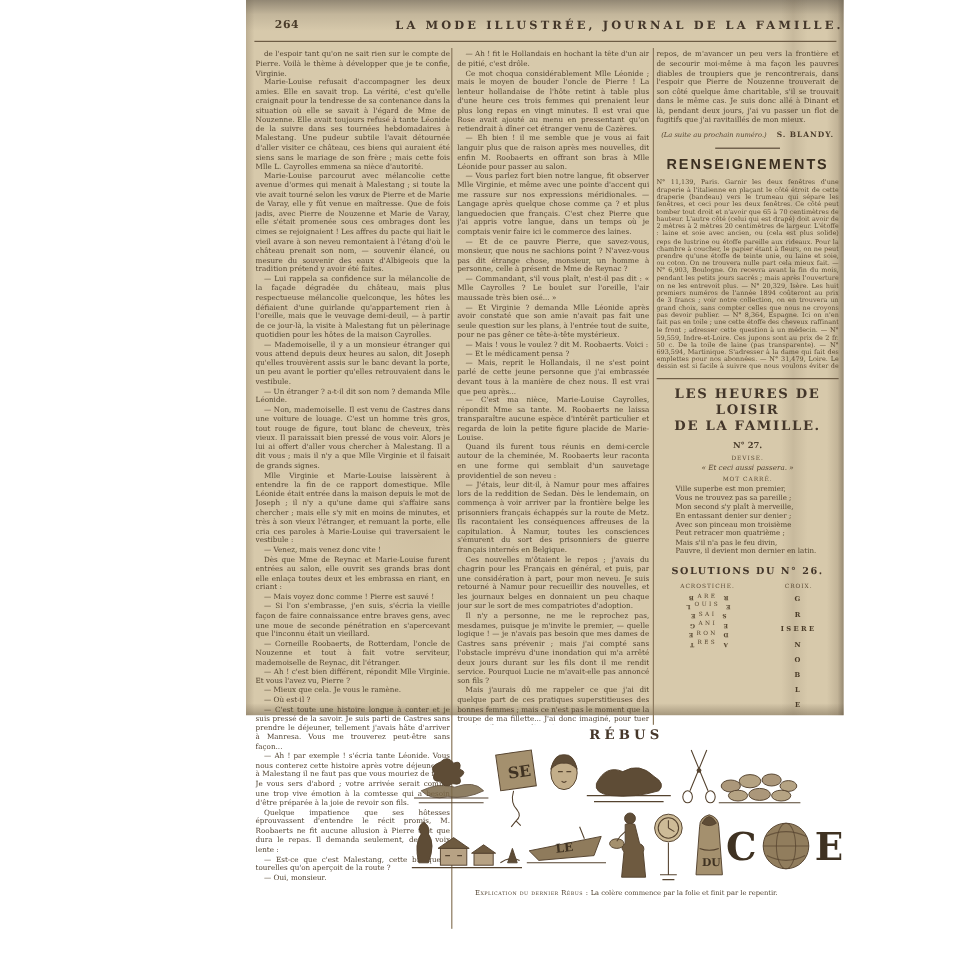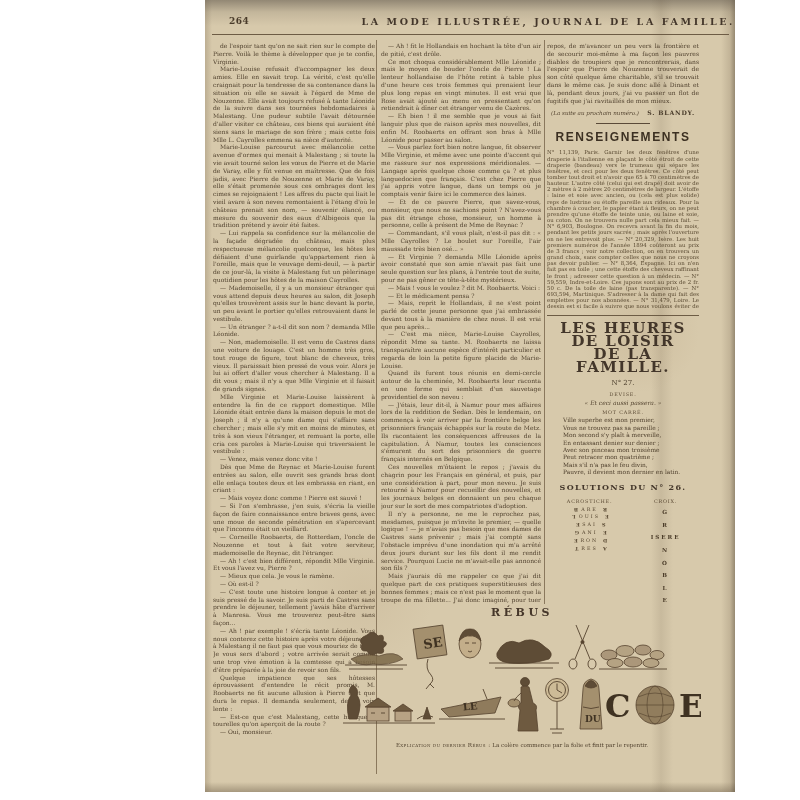--- a/index.html
+++ b/index.html
@@ -1,27 +1,27 @@
 <!DOCTYPE html>
 <html><head>
 <meta charset="utf-8">
 <style>
   html,body{margin:0;padding:0;background:#ffffff;}
   .canvas{position:relative;width:800px;height:800px;background:#ffffff;overflow:hidden;
           font-family:"DejaVu Serif","Liberation Serif",serif;color:#493b2a;}
-  .paper{position:absolute;left:205px;top:0;width:498px;height:792px;
+  .paper{position:absolute;left:205px;top:0;width:498px;height:596px;
          background:
            radial-gradient(circle at 82% 42%, rgba(150,122,86,.14), transparent 60px),
            radial-gradient(circle at 30% 75%, rgba(150,122,86,.10), transparent 70px),
            linear-gradient(90deg, transparent 446px, rgba(90,75,55,.12) 456px, transparent 468px),
            linear-gradient(180deg, rgba(104,95,82,.62), rgba(104,95,82,.18) 12px, rgba(104,95,82,0) 26px),
            linear-gradient(270deg, rgba(70,58,42,.45), rgba(120,104,82,.22) 5px, rgba(120,104,82,0) 14px),
            linear-gradient(90deg, rgba(120,104,82,.28), rgba(120,104,82,0) 7px),
            linear-gradient(0deg, rgba(86,72,52,.38), rgba(86,72,52,0) 10px),
-           #d7c9ab; padding-left: 32px;}
+           #d7c9ab;}
   
   .pagenum{position:absolute;left:24px;top:16px;font-size:9px;font-weight:bold;letter-spacing:.5px;}
   .masthead{position:absolute;left:0;right:0;top:16px;text-align:right;font-size:9.5px;
             font-weight:bold;letter-spacing:2.6px;color:#43362a;}
   .head-rule{position:absolute;left:7px;right:6px;top:34px;border-top:1px solid #6d5c45;}
   
   .col{position:absolute;top:42px;overflow:hidden;text-align:justify;}
   .col1{left:8px;width:162px;height:732px;}
   .col2{left:176px;width:160px;height:562px;}
   .col3{left:342px;width:152px;height:562px;text-align:justify;}
@@ -32,22 +32,22 @@
   .first-block .np:first-child{text-indent:0;}
   
   .sigrow{display:flex;justify-content:space-between;align-items:baseline;margin:5px 4px 0 4px;}
   .cont{font-style:italic;font-size:5.6px;color:#53432f;}
   .author{font-size:6.2px;font-weight:bold;letter-spacing:.8px;}
   .srule{width:54px;margin:7px auto 6px auto;border-top:1px solid #5a4a38;}
   .rens-title{margin:2px 0 5px 0;text-align:center;font-family:"Liberation Sans","DejaVu Sans",sans-serif;
               font-size:12px;font-weight:bold;letter-spacing:1.6px;color:#3c3022;}
   .dense{margin:0;font-size:5.4px;line-height:6.15px;max-height:160px;overflow:hidden;color:#57472f;}
   .hrule{border-top:1px solid #6d5c45;margin:6px 0;}
-  .lt1,.lt2{text-align:center;font-size:15px;font-weight:bold;letter-spacing:1.4px;color:#43362a;line-height:13px;}
-  .lnum{text-align:center;font-size:7px;font-weight:normal;margin:5px 0 4px 0;}
+  .lt1,.lt2{text-align:center;font-size:11px;font-weight:bold;letter-spacing:1.4px;color:#43362a;line-height:13px;}
+  .lnum{text-align:center;font-size:7px;font-weight:bold;margin:5px 0 4px 0;}
   .lbl{text-align:center;font-size:4.9px;letter-spacing:.8px;color:#5a4933;margin:3px 0 2px 0;}
   .devise{text-align:center;font-style:italic;font-size:6px;color:#53432f;}
   .poem{margin:2px 0 0 16px;}
   .pline{margin:0;font-size:5.9px;line-height:7.4px;color:#50412e;}
   .sol-title{text-align:center;font-size:8px;font-weight:bold;letter-spacing:1.3px;margin:5px 0 3px 0;color:#43362a;}
   .solgrid{display:flex;}
   .acro{width:56%;}
   .croix{width:44%;}
   .arow{text-align:center;font-size:4.8px;line-height:6.8px;letter-spacing:2px;color:#55452f;}
   .rot{display:inline-block;transform:rotate(180deg);margin:0 3px;font-weight:bold;}

